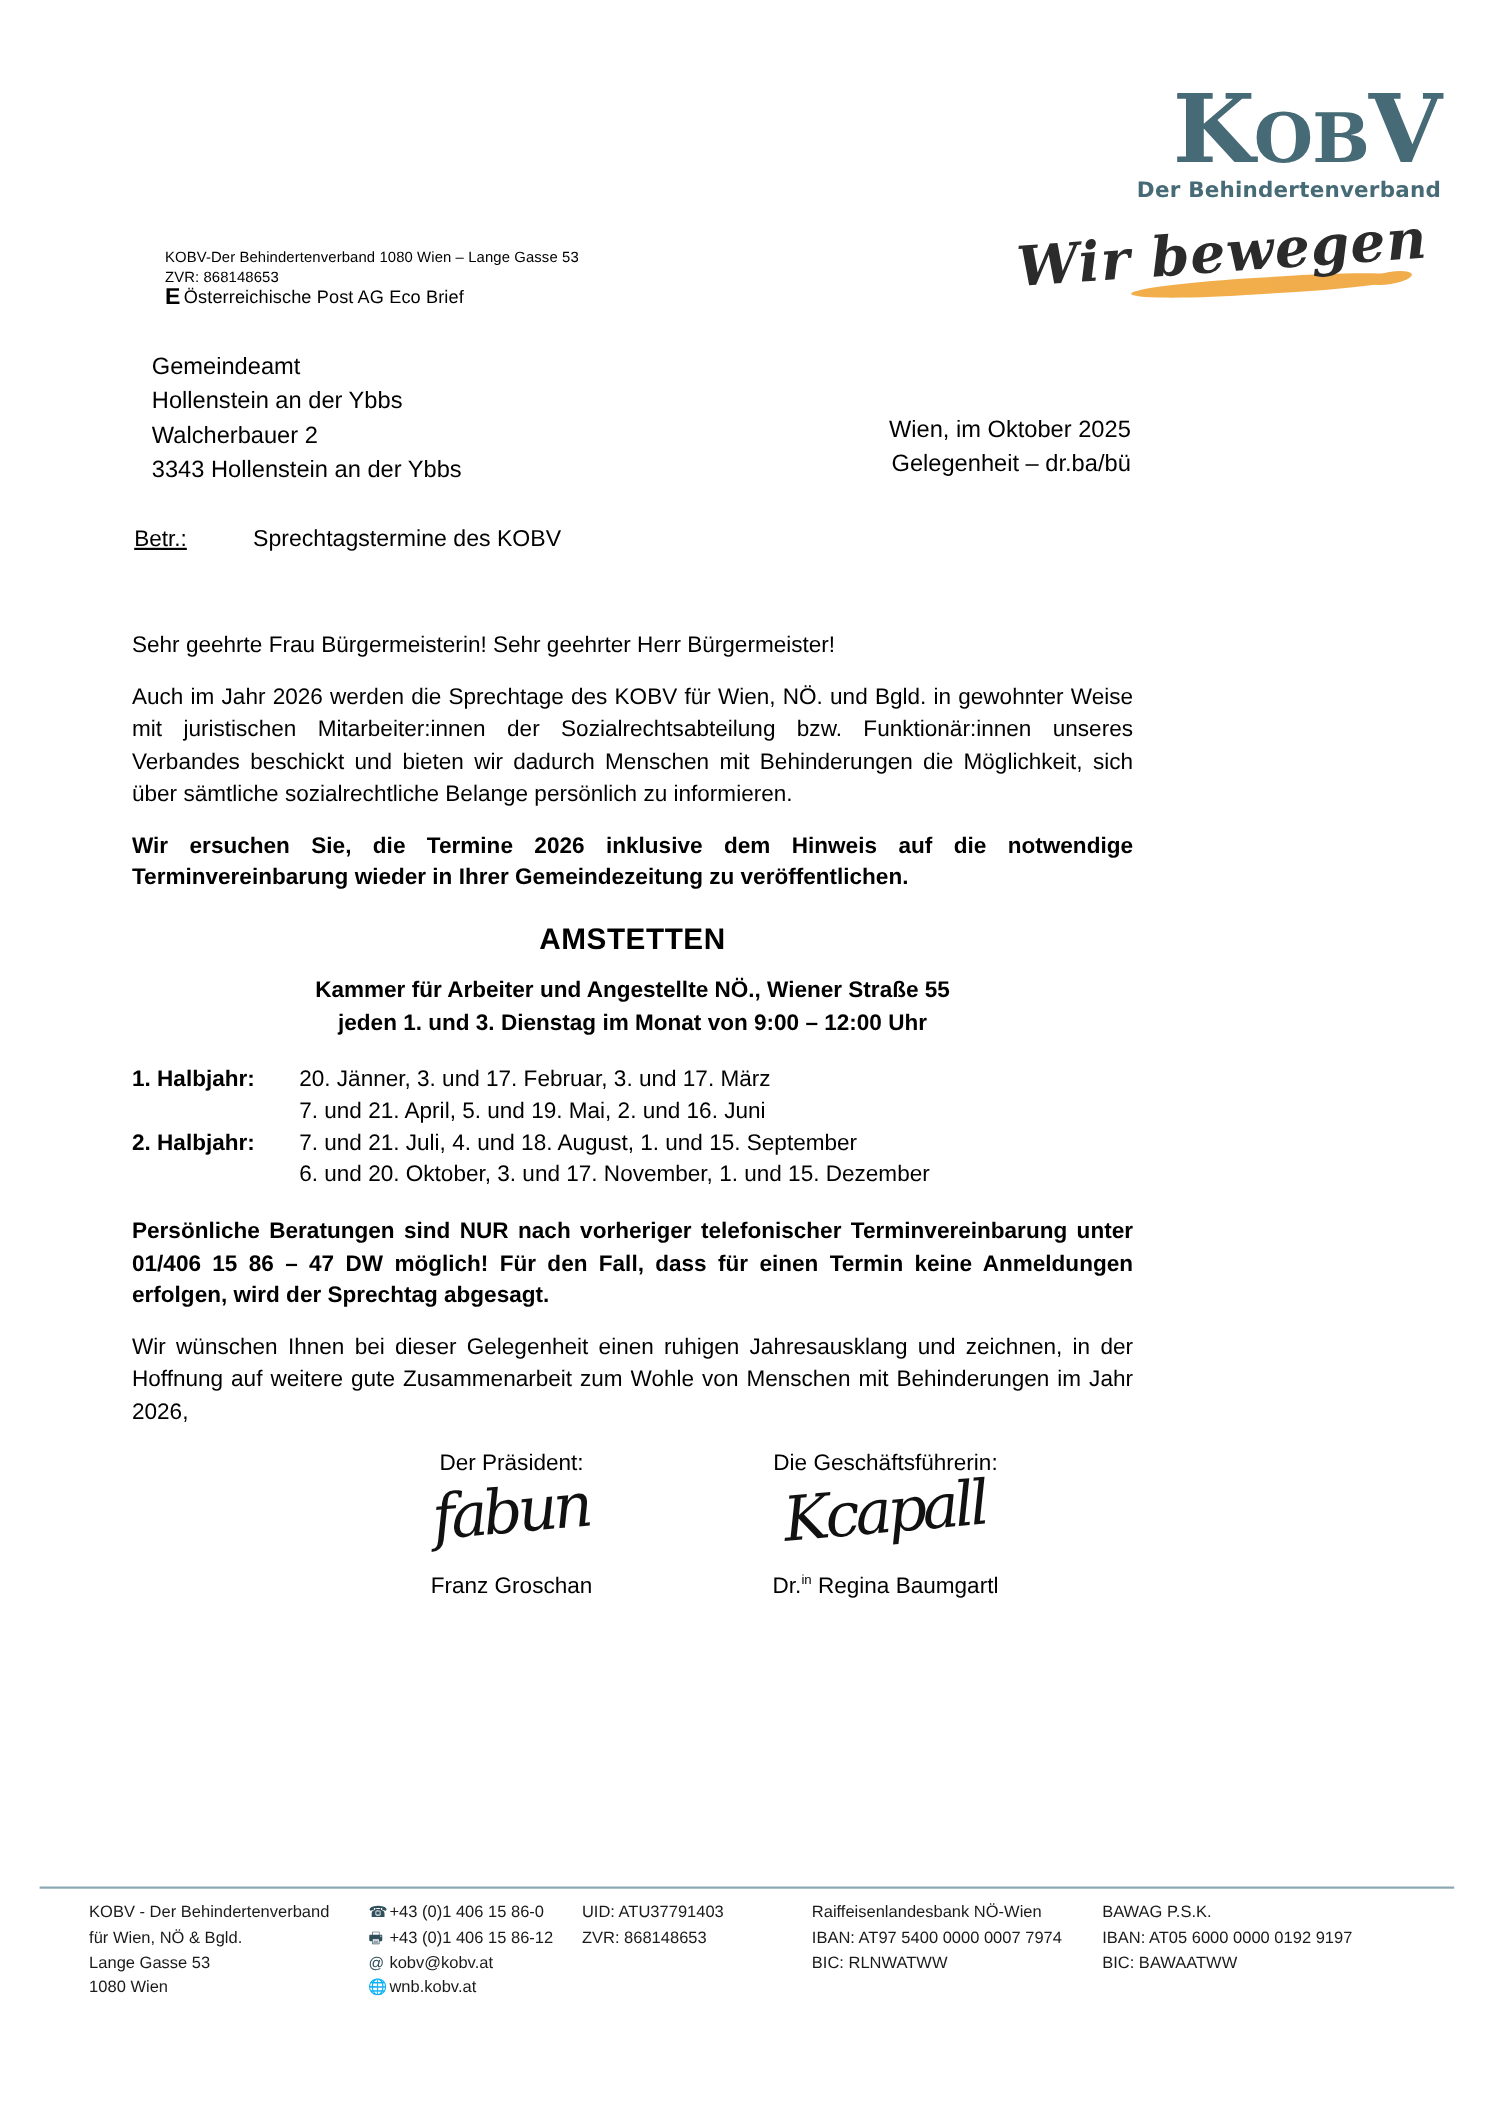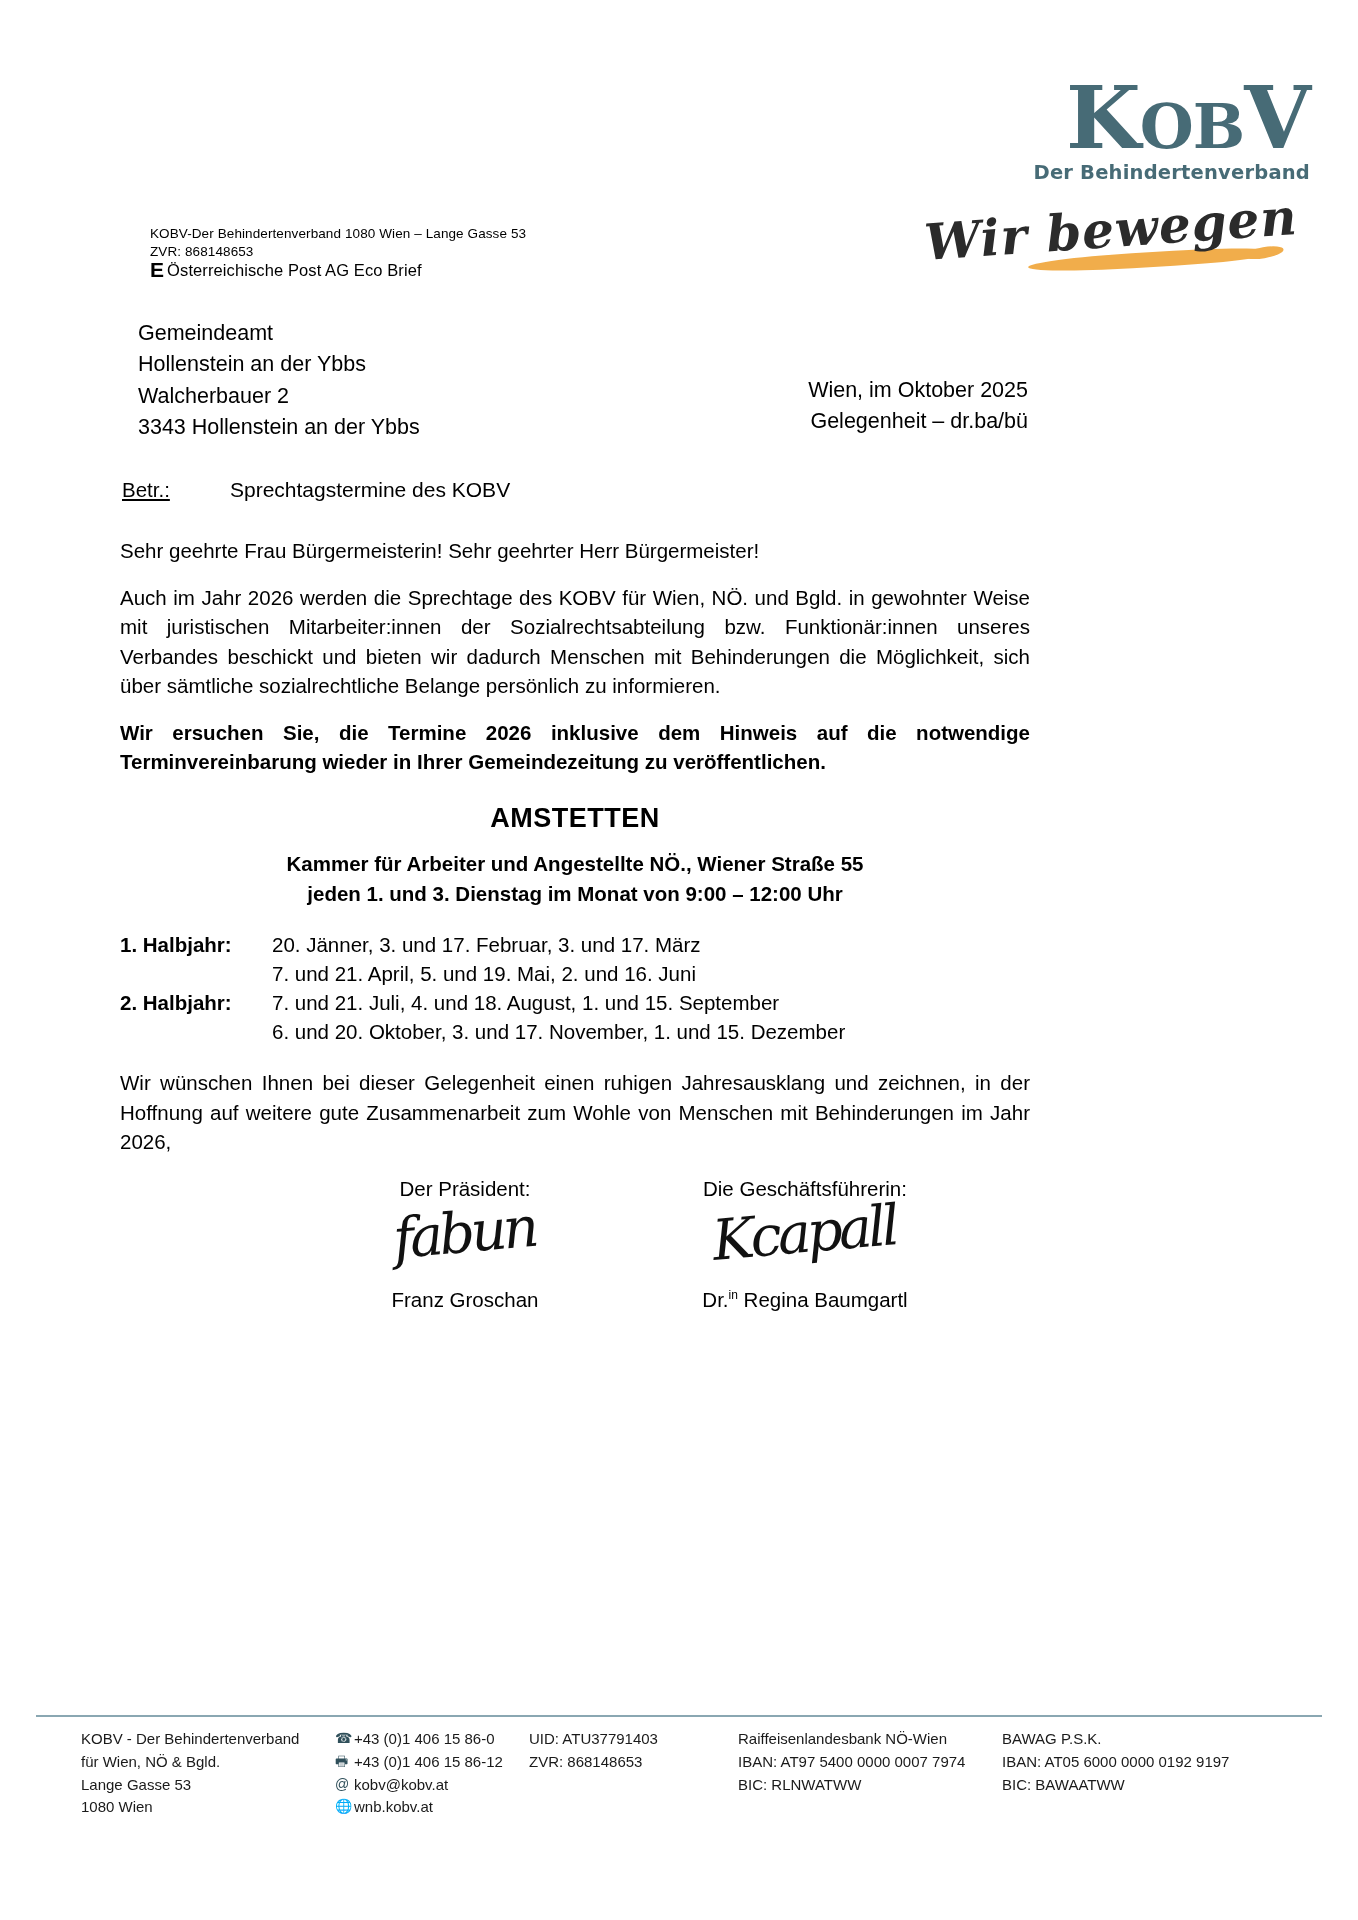--- a/index.html
+++ b/index.html
@@ -67,21 +67,21 @@
   .dateblock{position:absolute;right:330px;top:375px;text-align:right;font-size:21.5px;line-height:1.46;white-space:nowrap;}
 
   
   .subject{position:absolute;left:122px;top:478px;font-size:20.5px;}
   .subject .lbl{text-decoration:underline;display:inline-block;width:108px;}
   .subject .val{font-weight:normal;font-size:21px;}
 
   
   .body{position:absolute;left:120px;top:536px;width:910px;font-size:20.5px;line-height:1.44;}
   .body p{margin:0 0 17px 0;text-align:justify;}
-  .body p.nojust{text-align:left;}
+  .body p.nojust{text-align:left;margin-top:36px;}
   .body p.bold{font-weight:bold;}
 
   .amstetten{
     text-align:center;font-weight:bold;font-size:27px;letter-spacing:.5px;
     margin:22px 0 12px 0;
   }
   .amst-lines{text-align:center;font-weight:bold;font-size:20.5px;line-height:1.42;margin-bottom:22px;}
 
   
   .dates{margin:0 0 22px 0;font-size:20.5px;line-height:1.42;}
@@ -187,20 +187,21 @@
       <div class="row">
         <div class="lbl">2. Halbjahr:</div>
         <div class="val">7. und 21. Juli, 4. und 18. August, 1. und 15. September</div>
       </div>
       <div class="row">
         <div class="lbl"></div>
         <div class="val">6. und 20. Oktober, 3. und 17. November, 1. und 15. Dezember</div>
       </div>
     </div>
 
+    <p class="bold">Persönliche Beratungen sind NUR nach vorheriger telefonischer Terminvereinbarung unter 01/406 15 86 – 47 DW möglich!  Für den Fall, dass für einen Termin keine Anmeldungen erfolgen, wird der Sprechtag abgesagt.</p>
     <p>Wir wünschen Ihnen bei dieser Gelegenheit einen ruhigen Jahresausklang und zeichnen, in der Hoffnung auf weitere gute Zusammenarbeit zum Wohle von Menschen mit Behinderungen im Jahr 2026,</p>
 
 
     <div class="sig-row">
       <div class="sig-col left">
         <div class="sig-title">Der Präsident:</div>
         <div class="sig-mark">fabun</div>
         <div class="sig-name">Franz Groschan</div>
       </div>
       <div class="sig-col right">

